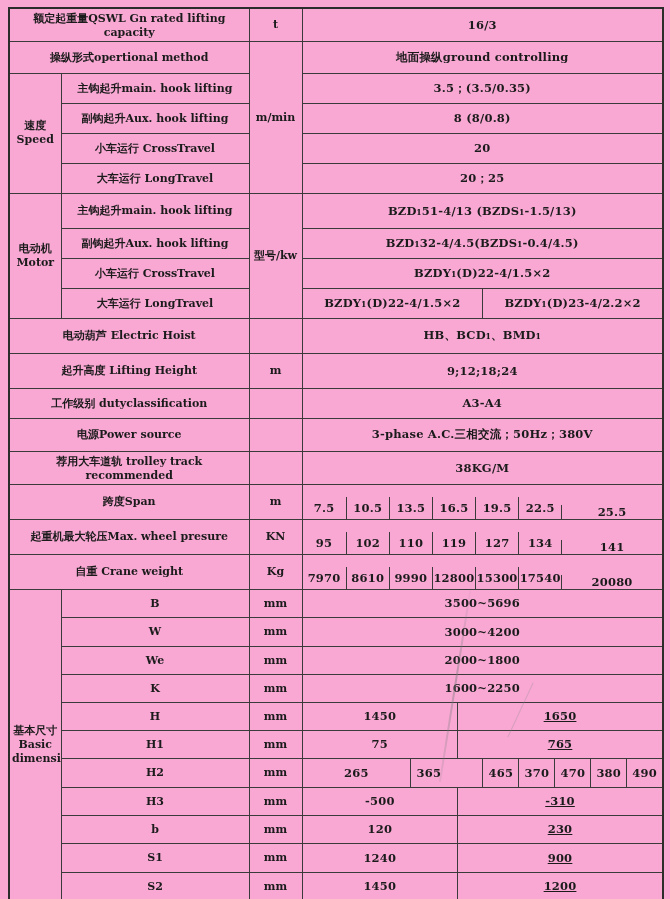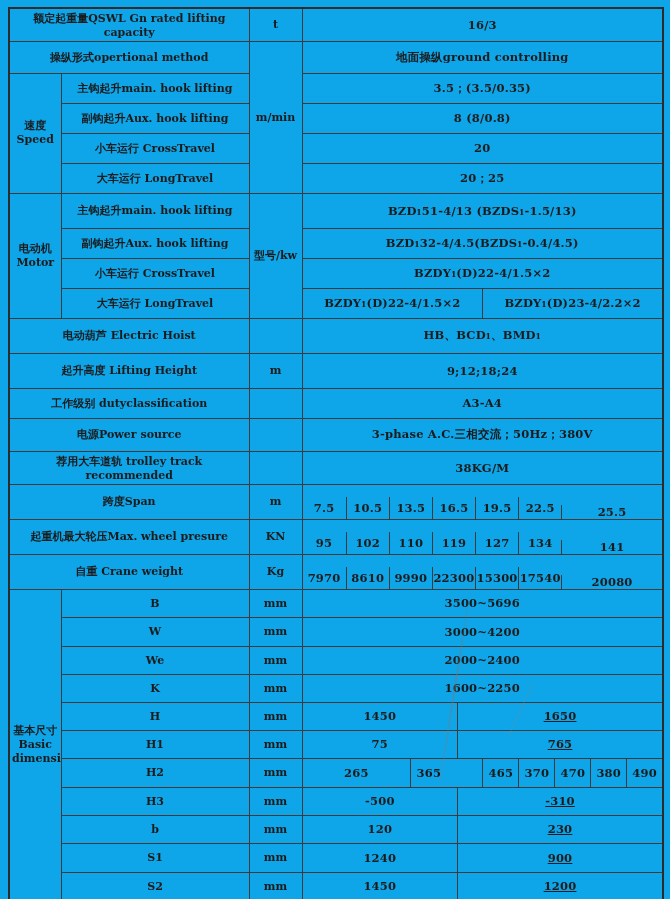--- a/index.html
+++ b/index.html
@@ -4,21 +4,21 @@
 <style>
   html,body{margin:0;padding:0;}
   body{
     width:670px;height:899px;
     background:#f6f6f4;
     font-family:"DejaVu Serif","Liberation Serif",serif;
   }
   .page{
     position:relative;
     width:670px;height:899px;
-    background:#0ea5e9;
+    background:#f9a8d4;
     overflow:hidden;
   }
   table.spec{
     position:absolute;left:8px;top:7px;
     width:654px;height:883px;
     border-collapse:collapse;
     table-layout:fixed;
     border:2px solid #2c2c2c;
   }
   td{
@@ -201,21 +201,21 @@
     </tr>
 
     <tr style="height:33px">
       <td colspan="2" class="lbl">自重 Crane weight</td>
       <td class="unit">Kg</td>
       <td class="val noPad">
         <div class="split">
           <div class="c12">7970</div>
           <div class="c12">8610</div>
           <div class="c12">9990</div>
-          <div class="c12">22300</div>
+          <div class="c12">12800</div>
           <div class="c12">15300</div>
           <div class="c12">17540</div>
           <div class="c28">20080</div>
         </div>
       </td>
     </tr>
 
     <tr style="height:28px">
       <td class="grp" rowspan="11">
         <div>基本尺寸</div>
@@ -229,21 +229,21 @@
 
     <tr style="height:29px">
       <td class="lbl">W</td>
       <td class="unit">mm</td>
       <td class="val">3000~4200</td>
     </tr>
 
     <tr style="height:28px">
       <td class="lbl">We</td>
       <td class="unit">mm</td>
-      <td class="val">2000~2400</td>
+      <td class="val">2000~1800</td>
     </tr>
 
     <tr style="height:28px">
       <td class="lbl">K</td>
       <td class="unit">mm</td>
       <td class="val">1600~2250</td>
     </tr>
 
     <tr style="height:28px">
       <td class="lbl">H</td>

